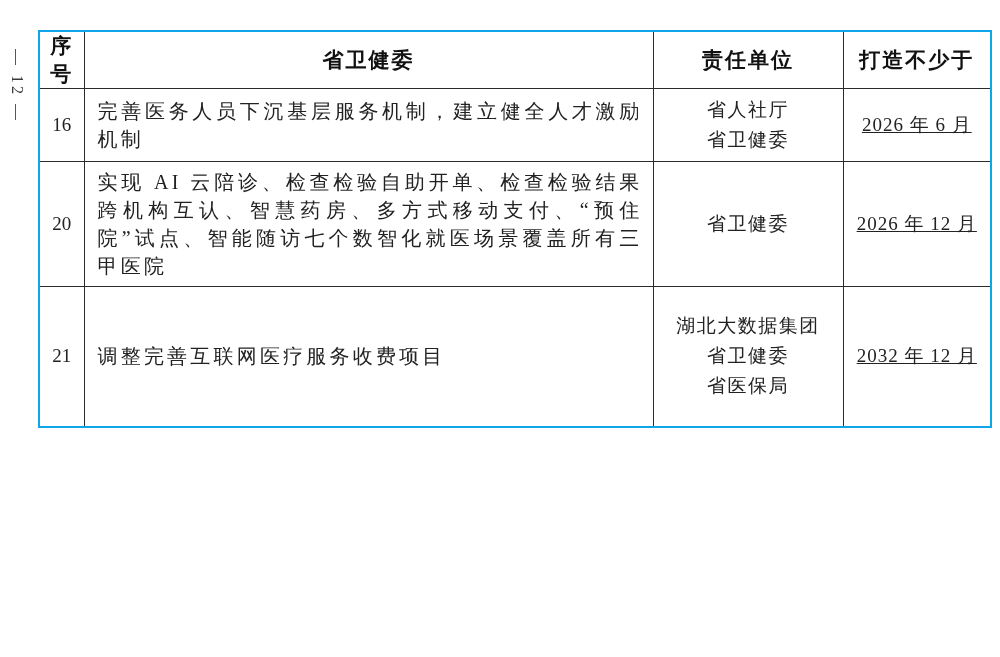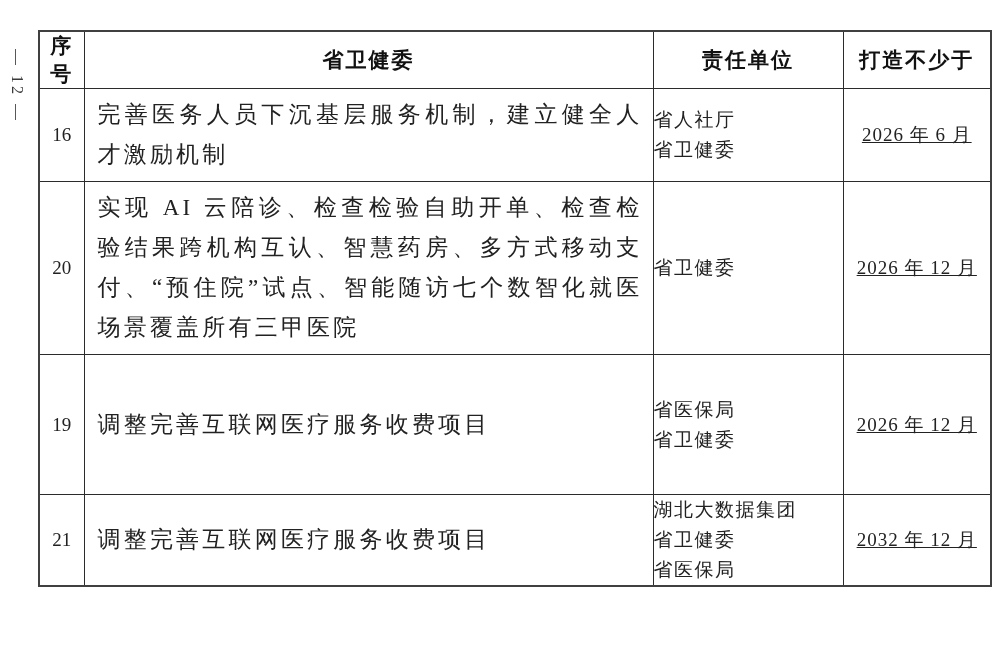--- a/index.html
+++ b/index.html
@@ -28,21 +28,21 @@
     white-space: nowrap;
   }
 
   table.task-table {
     position: absolute;
     left: 38px;
     top: 30px;
     width: 952px;
     border-collapse: collapse;
     table-layout: fixed;
-    border: 2px solid #404040;
+    border: 2px solid #0ea5e9;
   }
   .task-table th, .task-table td {
     border: 1px solid #2b2b2b;
     vertical-align: middle;
   }
 
   
   .task-table thead th {
     height: 52px;
     font-family: "Liberation Sans", "DejaVu Sans", sans-serif;
@@ -63,27 +63,27 @@
 
   td.cell-no {
     text-align: center;
     font-size: 19px;
     color: #222;
   }
   td.cell-task {
     text-align: justify;
     text-justify: inter-character;
     padding: 6px 10px 6px 13px;
-    font-size: 23px;
-    line-height: 40px;
+    font-size: 20px;
+    line-height: 28px;
     letter-spacing: 3.2px;
     color: #222;
   }
   td.cell-units {
-    text-align: left;
+    text-align: center;
     font-size: 19px;
     line-height: 30px;
     letter-spacing: 1.5px;
     white-space: pre-line;
     color: #222;
   }
   td.cell-deadline {
     text-align: center;
     font-size: 19px;
     letter-spacing: 1px;
@@ -122,27 +122,20 @@
 省卫健委</td>
         <td class="cell-deadline">2026 年 6 月</td>
       </tr>
       <tr>
         <td class="cell-no">20</td>
         <td class="cell-task">实现 AI 云陪诊、检查检验自助开单、检查检验结果跨机构互认、智慧药房、多方式移动支付、“预住院”试点、智能随访七个数智化就医场景覆盖所有三甲医院</td>
         <td class="cell-units">省卫健委</td>
         <td class="cell-deadline">2026 年 12 月</td>
       </tr>
       <tr>
-        <td class="cell-no">19</td>
-        <td class="cell-task">调整完善互联网医疗服务收费项目</td>
-        <td class="cell-units">省医保局
-省卫健委</td>
-        <td class="cell-deadline">2026 年 12 月</td>
-      </tr>
-      <tr>
         <td class="cell-no">21</td>
         <td class="cell-task">调整完善互联网医疗服务收费项目</td>
         <td class="cell-units">湖北大数据集团
 省卫健委
 省医保局</td>
         <td class="cell-deadline">2032 年 12 月</td>
       </tr>
     </tbody>
   </table>
 

